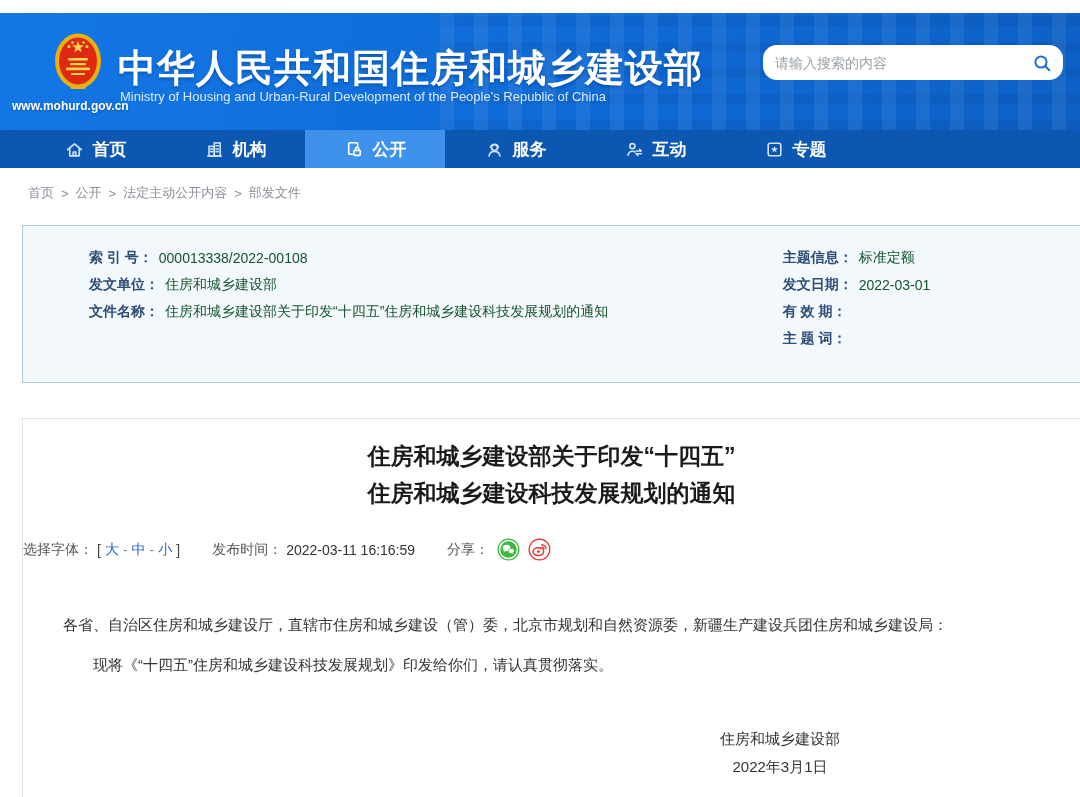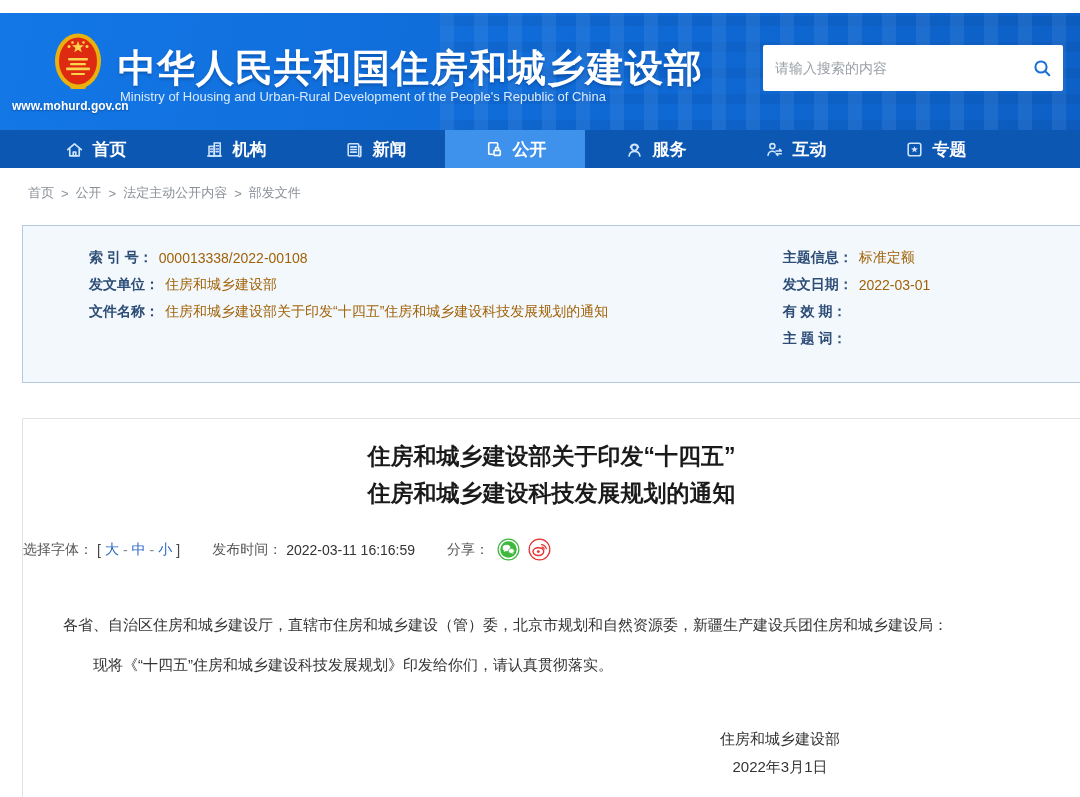--- a/index.html
+++ b/index.html
@@ -15,22 +15,22 @@
     background:
       repeating-linear-gradient(90deg, rgba(255,255,255,.35) 0 14px, transparent 14px 34px),
       repeating-linear-gradient(0deg, rgba(10,40,90,.45) 0 10px, transparent 10px 26px);
   }
   .emblem { position:absolute; left:54px; top:19px; width:48px; height:62px; }
   .site-url { position:absolute; left:12px; top:86px; width:110px; text-align:center;
     color:#fff; font-weight:bold; font-size:12px; text-shadow:0 1px 2px rgba(0,40,90,.45); }
   .site-title { position:absolute; left:118px; top:30px; color:#fff; font-weight:bold;
     font-size:38px; letter-spacing:1px; text-shadow:0 2px 3px rgba(0,40,100,.35); }
   .site-sub { position:absolute; left:120px; top:76px; color:#d9eafc; font-size:13px; }
-  .search-box { position:absolute; left:763px; top:32px; width:300px; height:46px;
-    background:#fff; border-radius:2px; display:flex; align-items:center; padding:0 10px 0 12px; }
+  .search-box { position:absolute; left:763px; top:32px; width:300px; height:35px;
+    background:#fff; border-radius:14px; display:flex; align-items:center; padding:0 10px 0 12px; }
   .search-box input { flex:1; border:none; outline:none; font-size:14px; color:#333;
     font-family:inherit; background:transparent; }
   .search-box input::placeholder { color:#9aa0a6; }
   .search-btn { width:22px; height:22px; cursor:pointer; display:flex; align-items:center; justify-content:center; }
 
   
   .nav { position:absolute; left:0; top:130px; width:1080px; height:38px;
     background:#0b57b2; display:flex; align-items:stretch; padding-left:25px; }
   .nav-item { width:140px; display:flex; align-items:center; justify-content:center;
     gap:8px; color:#fff; font-size:17px; font-weight:bold; cursor:pointer; }
@@ -43,21 +43,21 @@
   .breadcrumb .crumb { cursor:pointer; }
 
   
   .meta-panel { position:absolute; left:22px; top:225px; width:1058px; height:158px;
     background:#f3f8fd; border:1px solid #b3c9de; border-right:none;
     padding:18px 0 0 66px; display:flex; }
   .meta-col-left { width:700px; }
   .meta-col-right { width:300px; }
   .meta-row { display:flex; height:27px; align-items:center; font-size:14px; }
   .meta-label { color:#2d4d77; font-weight:bold; white-space:pre; }
-  .meta-value { color:#a16207; margin-left:6px; }
+  .meta-value { color:#14532d; margin-left:6px; }
 
   
   .doc-panel { position:absolute; left:22px; top:418px; width:1058px; height:379px;
     background:#fff; border:1px solid #e3e3e3; border-right:none; border-bottom:none;
     padding-top:19px; }
   .doc-title { text-align:center; font-size:23px; font-weight:bold; color:#1a1a1a; line-height:37px; }
   .doc-meta { margin-top:26px; display:flex; justify-content:flex-start; align-items:center;
     font-size:14px; color:#555; gap:4px; }
   .doc-meta .font-link { color:#2a68c5; cursor:pointer; }
   .doc-meta .dash { color:#888; }
@@ -122,30 +122,20 @@
     <div class="nav-item">
       <span>
         <svg width="21" height="21" viewBox="0 0 20 20" fill="none" stroke="#cfe4fb" stroke-width="1.5" stroke-linecap="round">
           <path d="M3.5 16.2h13"></path>
             <rect x="4.8" y="7" width="5" height="9.2"></rect>
             <rect x="9.8" y="3.8" width="5.6" height="12.4"></rect>
           <path d="M6.3 9.5h2M6.3 12h2M11.5 6.5h2.2M11.5 9.5h2.2M11.5 12h2.2"></path>
         </svg>
       </span>
       <span>机构</span>
-    </div>
-    <div class="nav-item">
-      <span>
-        <svg width="21" height="21" viewBox="0 0 20 20" fill="none" stroke="#cfe4fb" stroke-width="1.5" stroke-linecap="round">
-          <rect x="4" y="4.5" width="10" height="11.5" rx="1"></rect>
-            <path d="M14 7.2h2v8.2a1 1 0 0 1-2 .8"></path>
-          <path d="M6.3 7.5h5.4M6.3 10h5.4M6.3 12.5h5.4"></path>
-        </svg>
-      </span>
-      <span>新闻</span>
     </div>
     <div class="nav-item active">
       <span>
         <svg width="21" height="21" viewBox="0 0 20 20" fill="none" stroke="#ffffff" stroke-width="1.5" stroke-linecap="round">
           <path d="M13 7V4.5a1 1 0 0 0-1-1H5.5a1 1 0 0 0-1 1v9a1 1 0 0 0 1 1H8"></path>
           <rect x="9.5" y="10.8" width="6" height="4.8" rx="0.8"></rect>
           <path d="M10.9 10.8V9.6a1.6 1.6 0 0 1 3.2 0v1.2"></path>
         </svg>
       </span>
       <span>公开</span>

